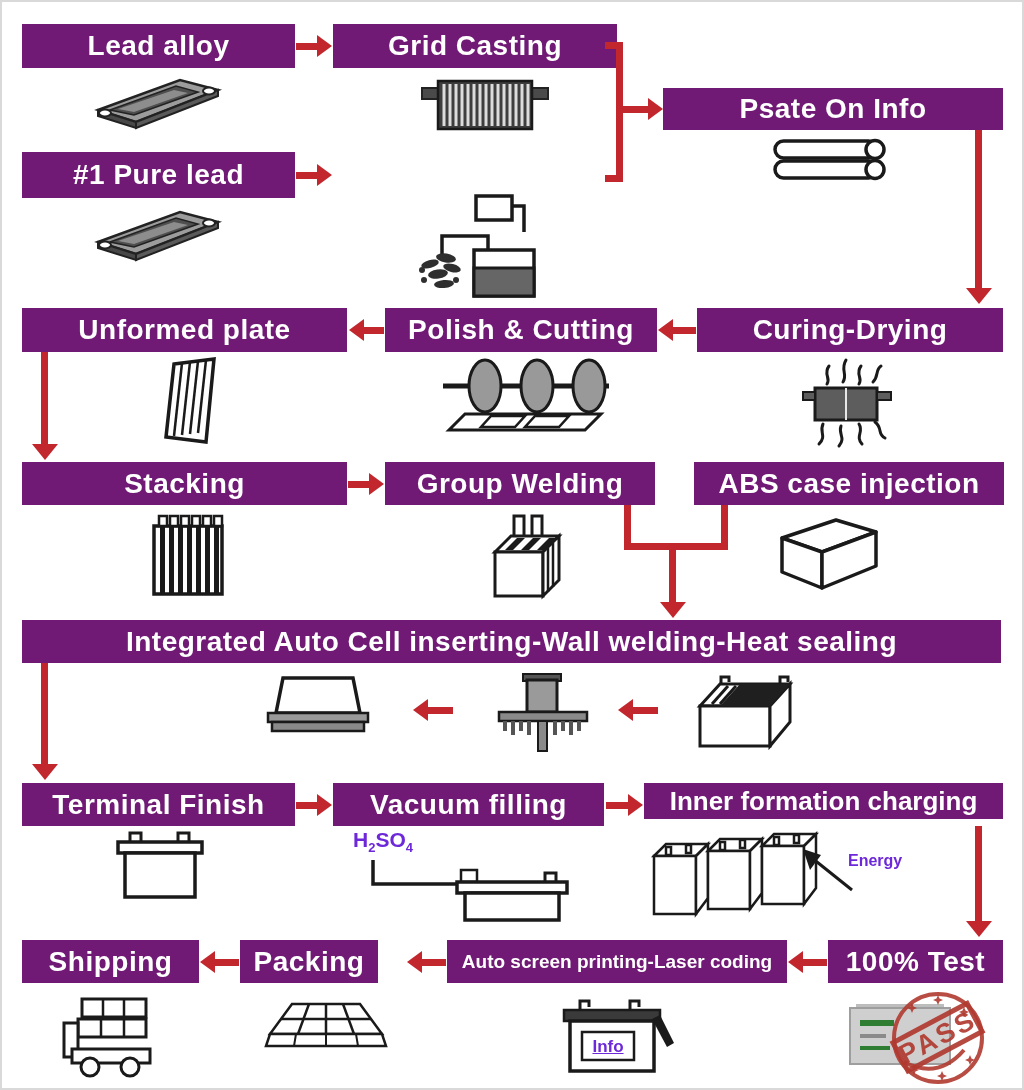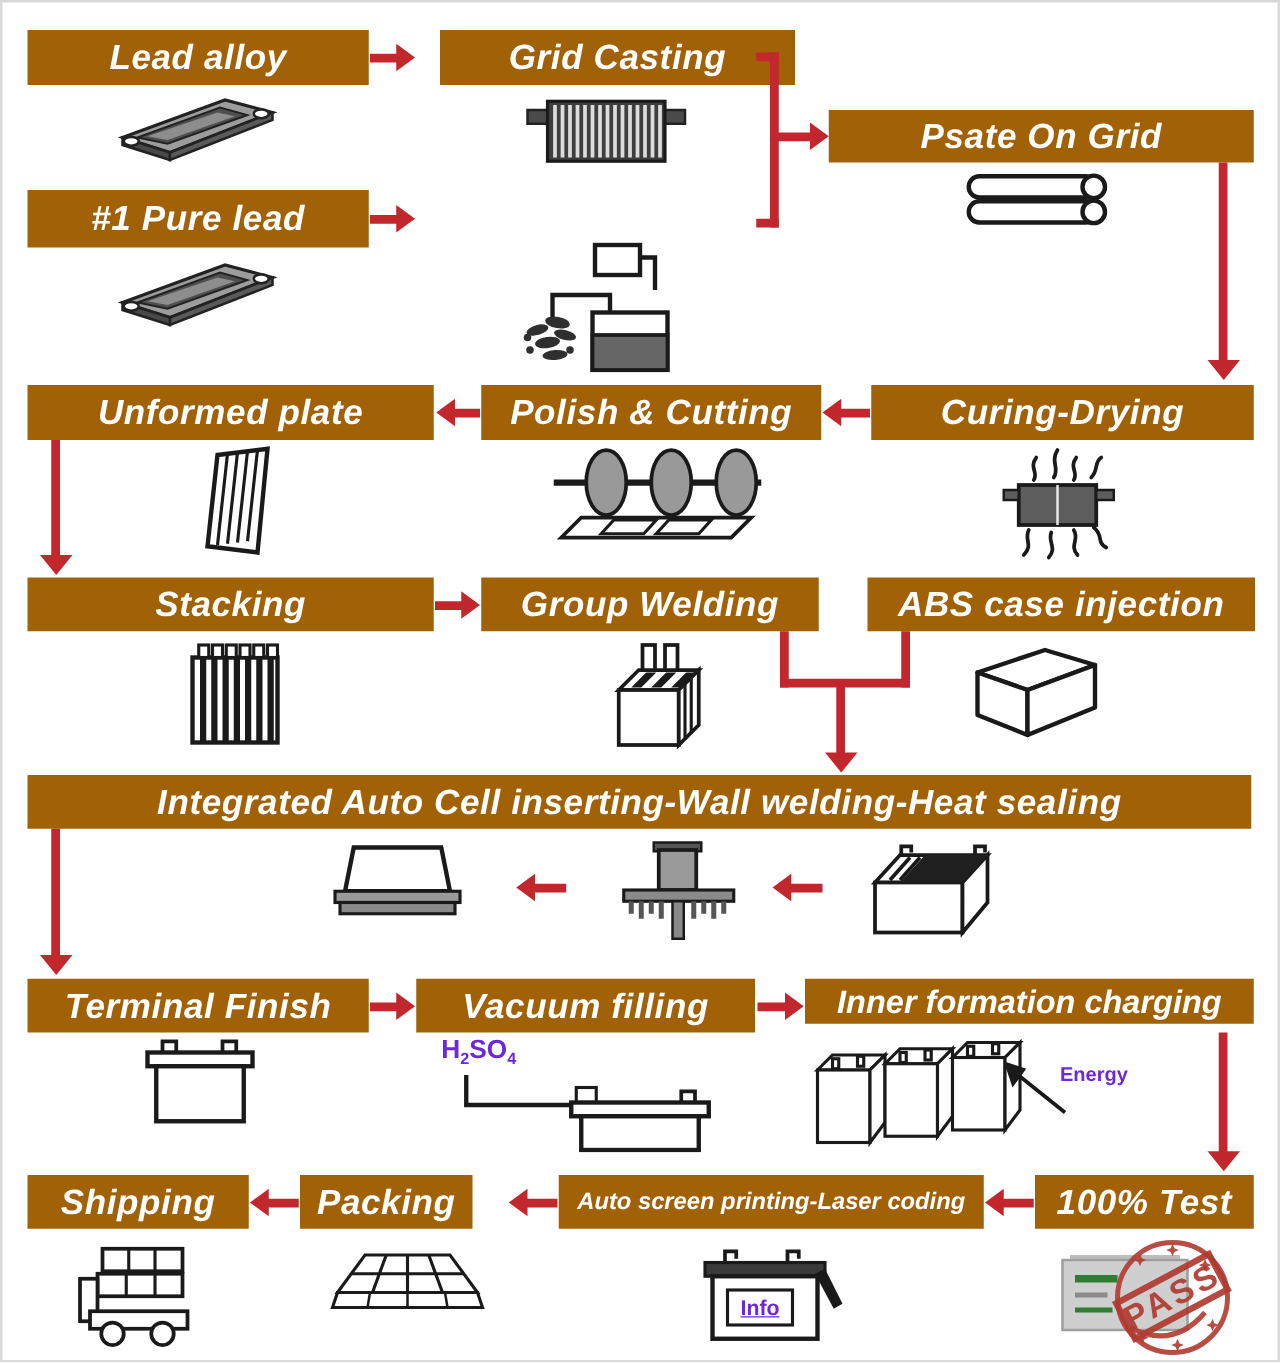--- a/index.html
+++ b/index.html
@@ -2,23 +2,23 @@
 <html><head>
 <meta charset="utf-8">
 <style>
   html,body{margin:0;padding:0;background:#ffffff;}
   #canvas{
     position:relative;width:1024px;height:1090px;background:#ffffff;
     font-family:"Liberation Sans","DejaVu Sans",sans-serif;
     box-shadow:inset 0 0 0 2px #d9d9d9;overflow:hidden;
   }
   .bn{
-    position:absolute;background:#a16207;color:#ffffff;font-weight:bold;
+    position:absolute;background:#701a75;color:#ffffff;font-weight:bold;
     font-size:28px;display:flex;align-items:center;justify-content:center;
-    white-space:nowrap;text-align:left;letter-spacing:0.5px;font-style:italic;
+    white-space:nowrap;text-align:left;letter-spacing:0.5px;
   }
   .bn-sm{font-size:19px;letter-spacing:0;}
   .bn-md{font-size:26px;letter-spacing:0;}
   .ar{position:absolute;height:22px;}
   .ar .sh{position:absolute;background:#c1272d;top:8px;height:7px;}
   .ar .hd{position:absolute;width:0;height:0;}
   .arrR .sh{left:0;right:13px;}
   .arrR .hd{right:0;top:0;border-top:11px solid transparent;border-bottom:11px solid transparent;border-left:15px solid #c1272d;}
   .arrL .sh{left:13px;right:0;}
   .arrL .hd{left:0;top:0;border-top:11px solid transparent;border-bottom:11px solid transparent;border-right:15px solid #c1272d;}
@@ -37,22 +37,22 @@
     font-size:27px;color:rgba(176,58,48,0.92);letter-spacing:3px;
     transform:rotate(-28deg);text-align:center;
   }
 </style>
 </head>
 <body>
 
 <div id="canvas">
 
   <div class="bn" style="left:22px;top:24px;width:273px;height:44px">Lead alloy</div>
-  <div class="bn" style="left:352px;top:24px;width:284px;height:44px">Grid Casting</div>
-  <div class="bn" style="left:663px;top:88px;width:340px;height:42px">Psate On Grid</div>
+  <div class="bn" style="left:333px;top:24px;width:284px;height:44px">Grid Casting</div>
+  <div class="bn" style="left:663px;top:88px;width:340px;height:42px">Psate On Info</div>
   <div class="bn" style="left:22px;top:152px;width:273px;height:46px">#1 Pure lead</div>
   <div class="bn" style="left:22px;top:308px;width:325px;height:44px">Unformed plate</div>
   <div class="bn" style="left:385px;top:308px;width:272px;height:44px">Polish &amp; Cutting</div>
   <div class="bn" style="left:697px;top:308px;width:306px;height:44px">Curing-Drying</div>
   <div class="bn" style="left:22px;top:462px;width:325px;height:43px">Stacking</div>
   <div class="bn" style="left:385px;top:462px;width:270px;height:43px">Group Welding</div>
   <div class="bn" style="left:694px;top:462px;width:310px;height:43px">ABS case injection</div>
   <div class="bn" style="left:22px;top:620px;width:979px;height:43px">Integrated Auto Cell inserting-Wall welding-Heat sealing</div>
   <div class="bn" style="left:22px;top:783px;width:273px;height:43px">Terminal Finish</div>
   <div class="bn" style="left:333px;top:783px;width:271px;height:43px">Vacuum filling</div>

